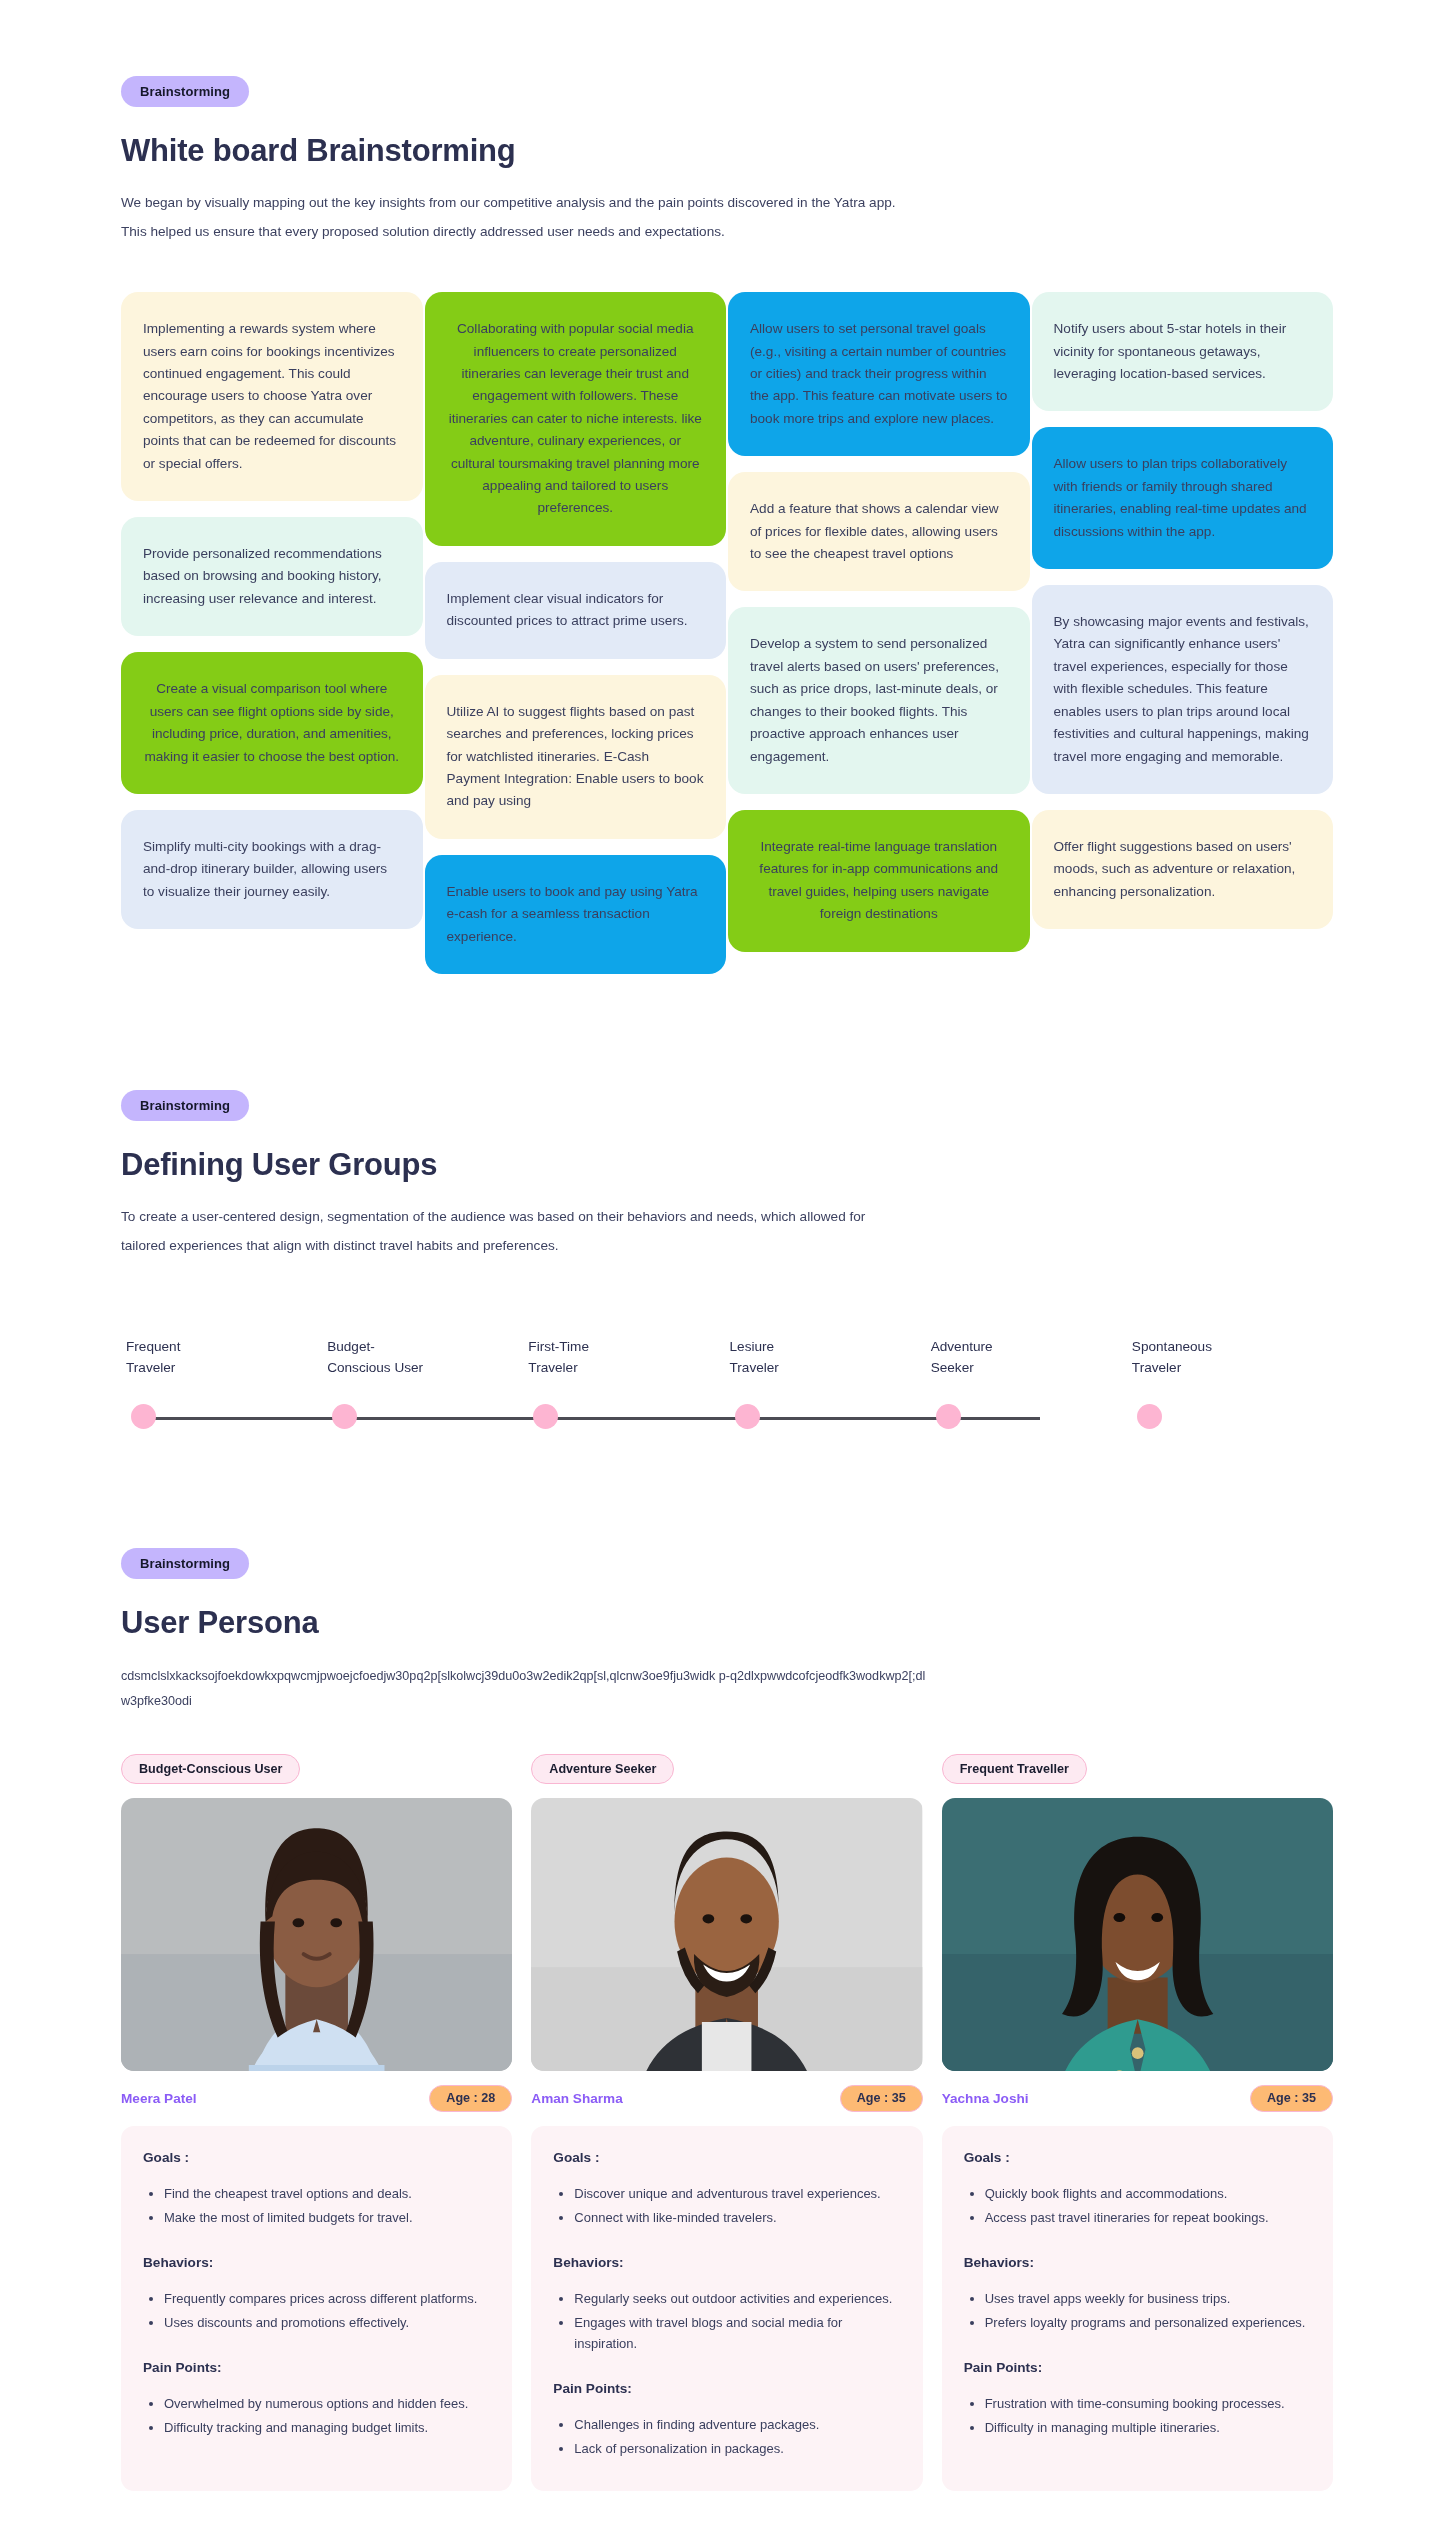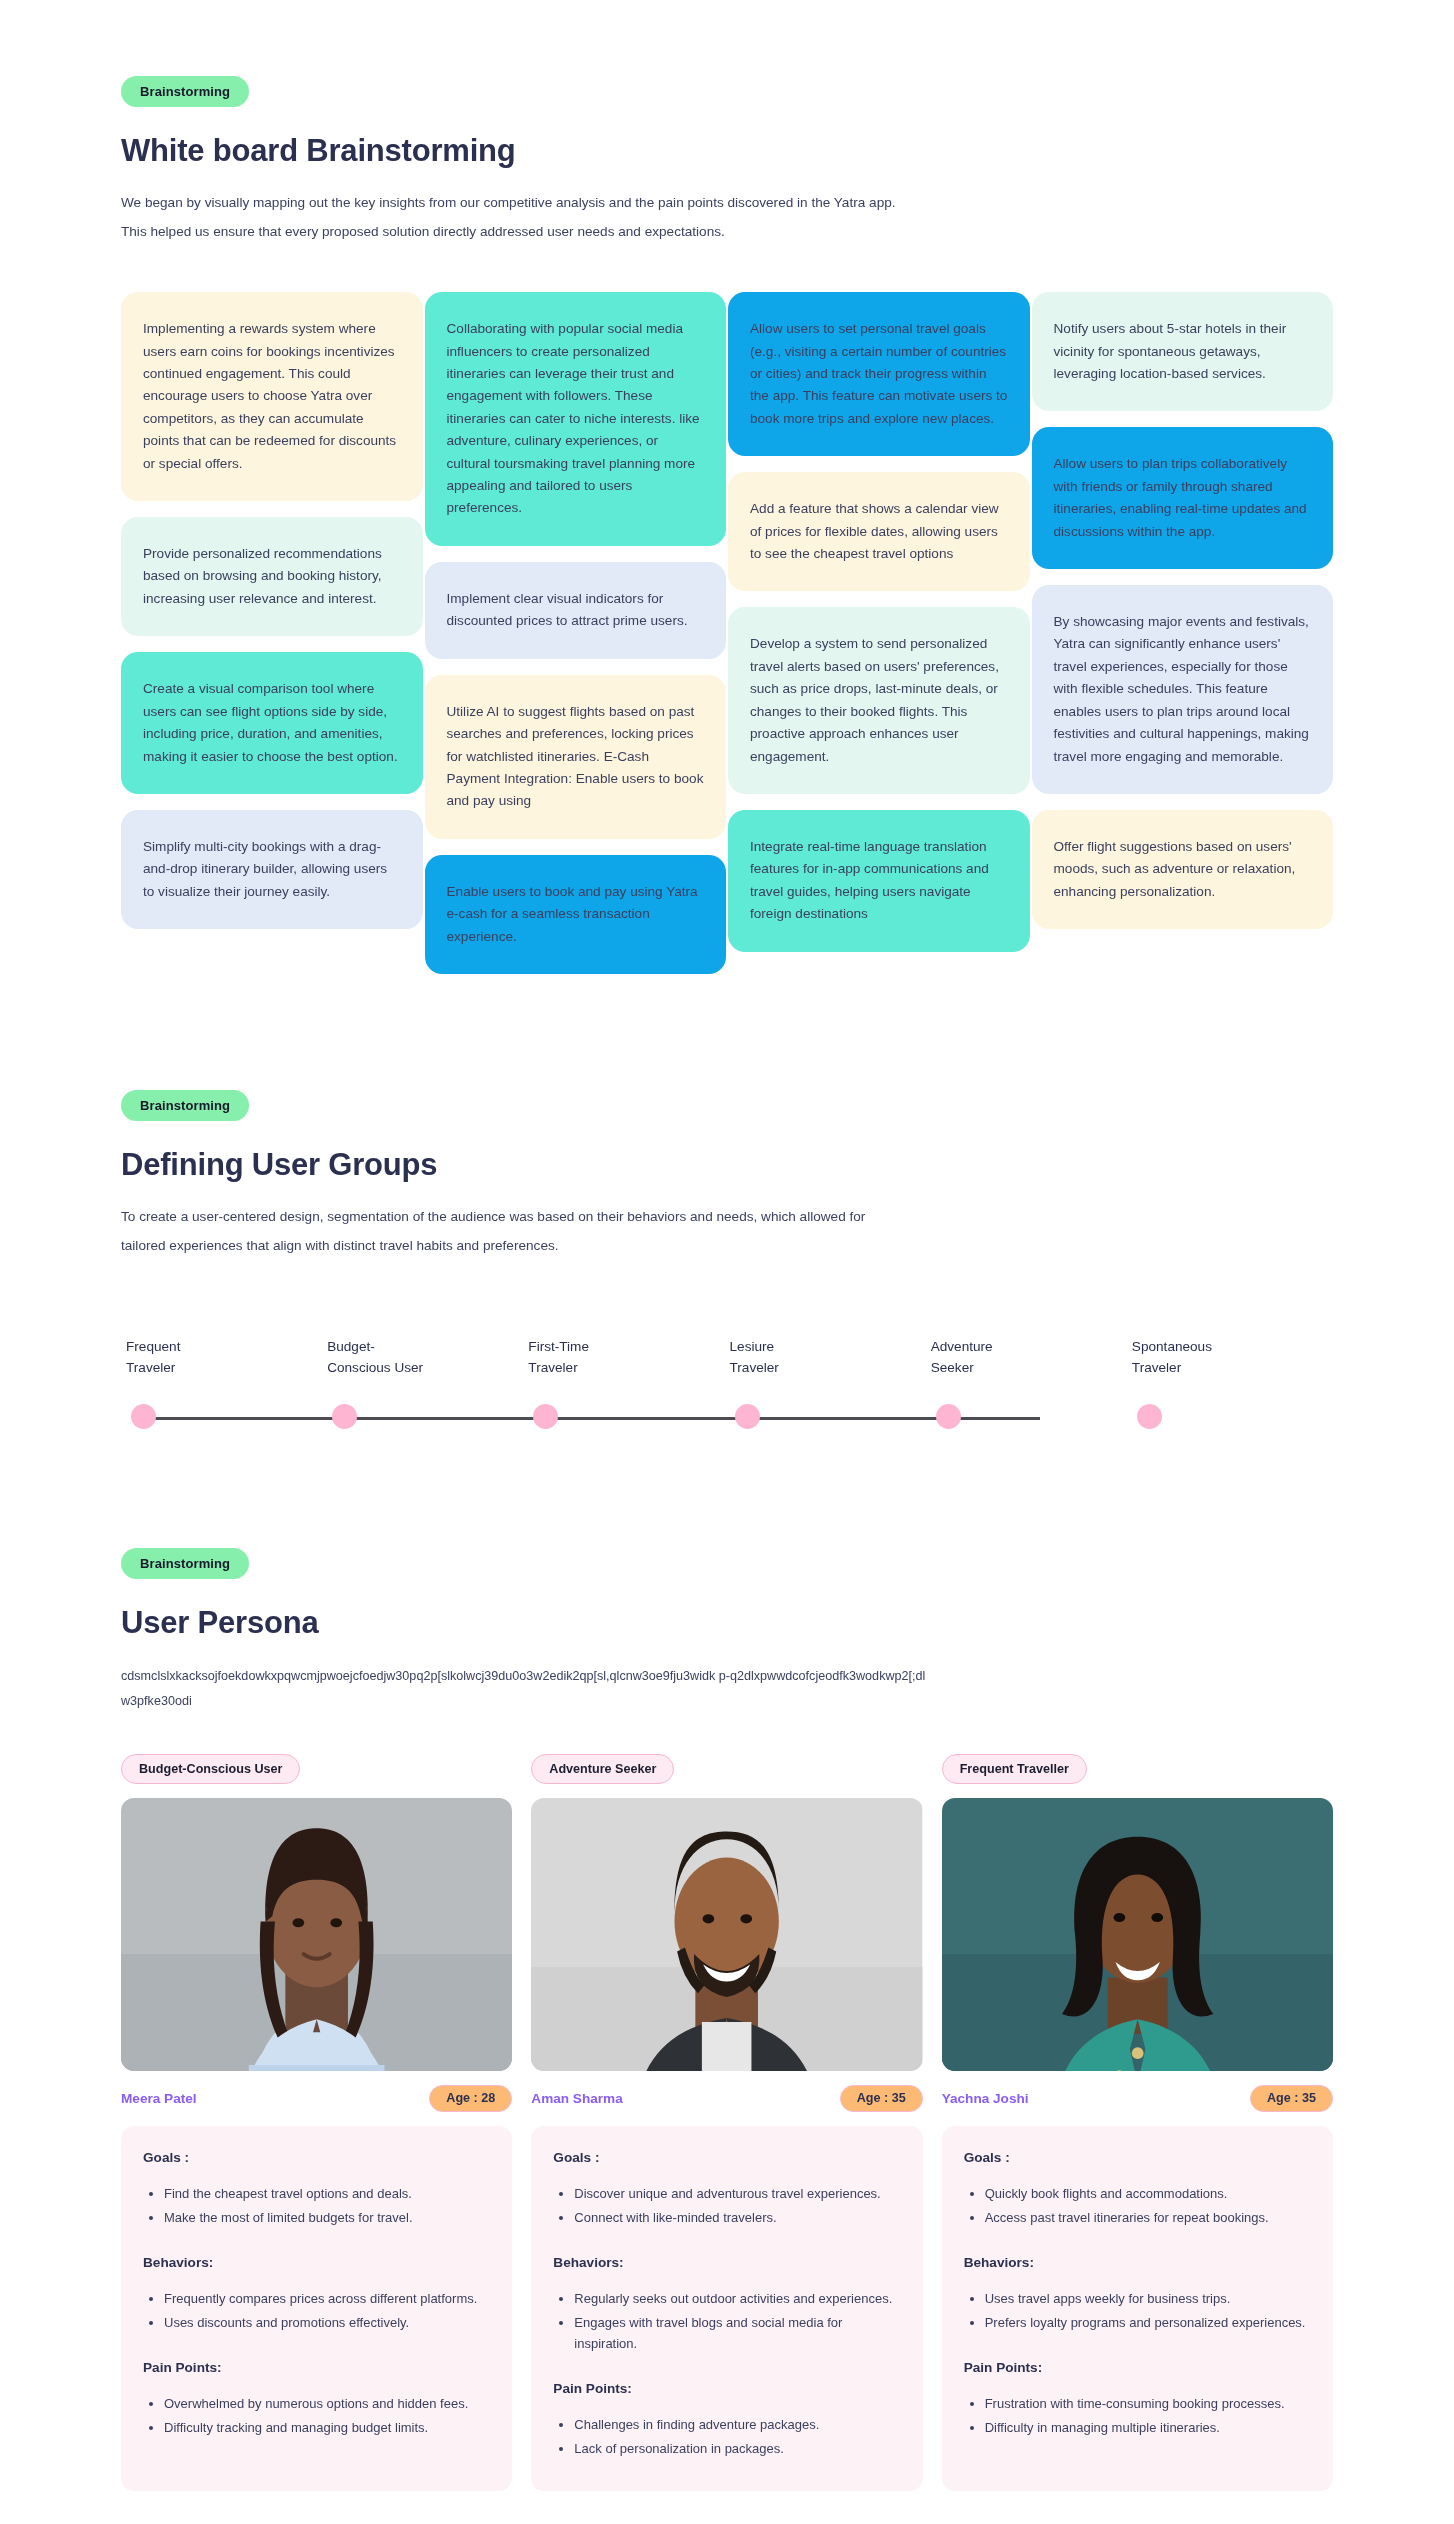--- a/index.html
+++ b/index.html
@@ -11,21 +11,21 @@
   }
   body { padding: 0; }
 
   .page { width: 1454px; position: relative; padding: 0 0 61px 0; }
 
   
   .section { padding: 0 121px; }
 
   .tag-pill {
     display: inline-block;
-    background: #86efac;
+    background: #c4b5fd;
     color: #16182b;
     font-size: 13px;
     font-weight: 700;
     padding: 8px 19px;
     border-radius: 504px;
     letter-spacing: 0.1px;
   }
 
   .section-title {
     font-size: 31px;
@@ -61,21 +61,21 @@
     border-radius: 17px;
     padding: 26px 22px;
     font-size: 13.6px;
     line-height: 1.65;
     color: #3a3f5e;
   }
   .sticky.yellow { background: #fdf5dd; }
   .sticky.pink   { background: #0ea5e9; }
   .sticky.mint   { background: #e3f6ef; }
   .sticky.blue   { background: #e2eaf7; }
-  .sticky.lilac  { background: #5eead4; }
+  .sticky.lilac  { background: #84cc16; text-align: center; }
 
   
   .timeline-wrap {
     margin-top: 76px;
     position: relative;
     height: 116px;
     padding-left: 5px;
   }
   .timeline-line {
     position: absolute;

